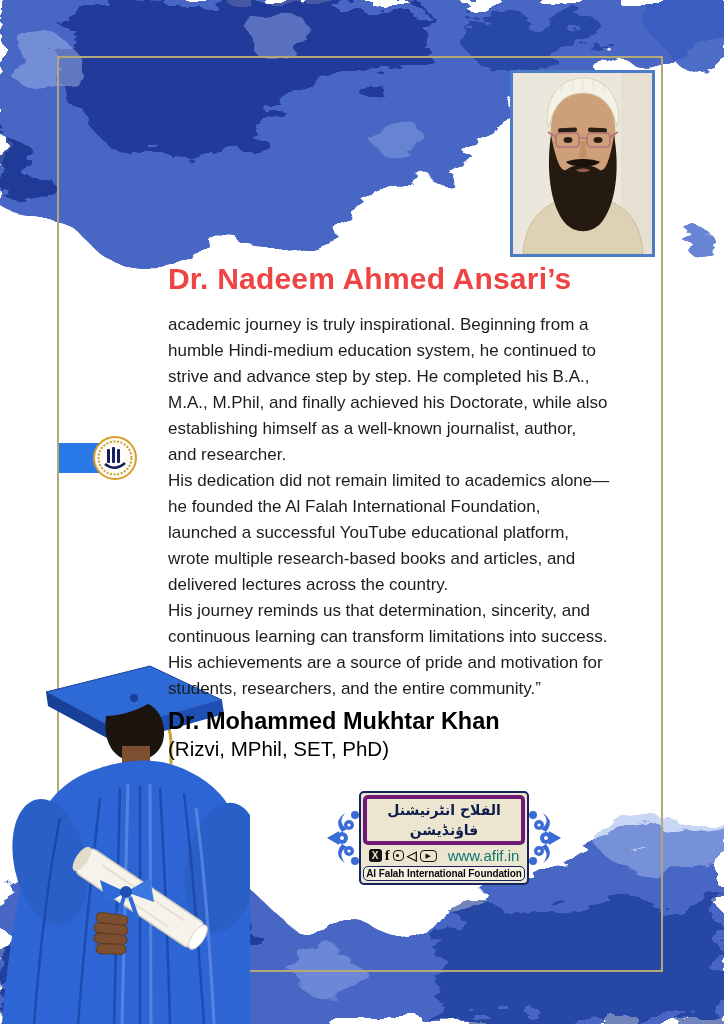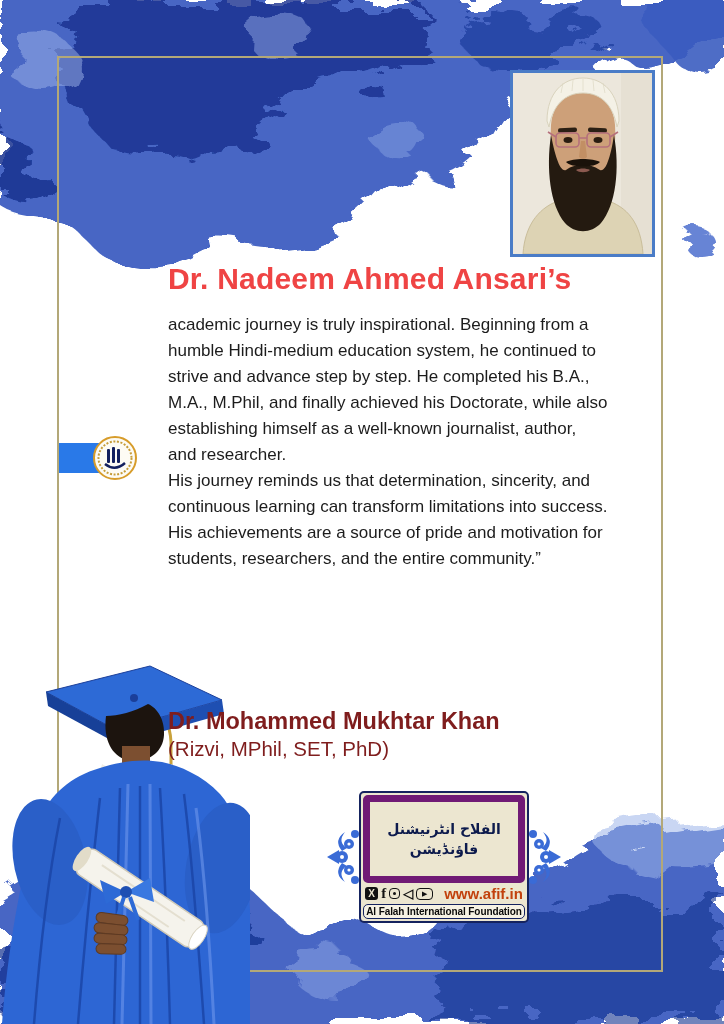--- a/index.html
+++ b/index.html
@@ -18,51 +18,51 @@
   }
   
   .photo{
     left:510px;top:70px;width:145px;height:187px;
     background:#ece7dc;border:3px solid #4a7cc7;box-sizing:border-box;z-index:4;
   }
   
   .content{left:168px;top:262px;width:505px;z-index:6;color:#141414;}
   .title{font-size:30px;font-weight:bold;letter-spacing:.2px;margin:0 0 16px 0;color:#ef4444;}
   .body-par{margin:0;font-size:17px;line-height:26px;white-space:pre;color:#1c1c1c;}
-  .attribution{left:168px;top:708px;z-index:6;color:#7f1d1d;}
+  .attribution{left:168px;top:708px;z-index:6;color:#000000;}
   .attr-name{font-size:23.5px;font-weight:bold;margin:0;}
   .attr-line{font-size:20.5px;margin:2px 0 0 0;}
   
   .side-tab{left:59px;top:443px;width:74px;height:30px;background:#2979e8;
     border-radius:0 15px 15px 0;z-index:5;}
   .side-logo{left:93px;top:436px;width:44px;height:44px;z-index:6;}
   
   .banner{left:323px;top:791px;width:242px;z-index:7;display:flex;align-items:center;}
   .ornament{width:36px;height:62px;flex:0 0 auto;}
   .ornament.flip{transform:scaleX(-1);}
   .banner-box{
     flex:1;background:#ece6d0;border:2px solid #15235f;border-radius:5px;
     padding:2px;display:flex;flex-direction:column;gap:1px;box-sizing:border-box;
   }
   .urdu-box{
-    border:7px solid #701a75;border-radius:5px;background:#ece6d0;
-    text-align:center;padding:17px 2px;
+    border:4px solid #701a75;border-radius:5px;background:#ece6d0;
+    text-align:center;padding:1px 2px;
     font-family:"DejaVu Sans",sans-serif;
     font-size:14px;font-weight:bold;color:#0d1b4d;direction:rtl;line-height:20px;
   }
   .icons-row{display:flex;align-items:center;justify-content:center;gap:3px;height:19px;}
   .icon-x{width:13px;height:13px;background:#111;border-radius:3px;color:#ece6d0;
     font-size:10px;font-weight:bold;display:flex;align-items:center;justify-content:center;}
   .icon-f{color:#111;font-weight:bold;font-size:15px;font-family:"Liberation Serif",serif;line-height:13px;}
   .icon-ig{width:11px;height:11px;border:1.5px solid #111;border-radius:4px;position:relative;box-sizing:border-box;}
   .icon-ig::after{content:"";position:absolute;left:2.5px;top:2.5px;width:3px;height:3px;border-radius:50%;background:#111;}
   .icon-tg{color:#111;font-size:13px;line-height:13px;font-weight:bold;}
   .icon-yt{width:17px;height:12px;border:1.6px solid #111;border-radius:4px;display:flex;
     align-items:center;justify-content:center;color:#111;font-size:7px;box-sizing:border-box;}
-  .url{font-size:15px;font-weight:bold;color:#c2410c;margin-left:8px;}
+  .url{font-size:15px;font-weight:normal;color:#0f766e;margin-left:8px;}
   .foundation-box{
     border:1.5px solid #15235f;border-radius:5px;background:#f6f2e4;
     text-align:center;font-size:10px;font-weight:bold;color:#0a0a0a;
     padding:1px 0;letter-spacing:-0.1px;
   }
   
   #grad{left:0;top:648px;z-index:5;}
 </style>
 </head>
 <body>
@@ -142,20 +142,25 @@
   </div>
 
   <div class="abs content">
     <h1 class="title">Dr. Nadeem Ahmed Ansari’s</h1>
     <p class="body-par">academic journey is truly inspirational. Beginning from a
 humble Hindi-medium education system, he continued to
 strive and advance step by step. He completed his B.A.,
 M.A., M.Phil, and finally achieved his Doctorate, while also
 establishing himself as a well-known journalist, author,
 and researcher.</p>
+    <p class="body-par">His dedication did not remain limited to academics alone—
+he founded the Al Falah International Foundation,
+launched a successful YouTube educational platform,
+wrote multiple research-based books and articles, and
+delivered lectures across the country.</p>
     <p class="body-par">His journey reminds us that determination, sincerity, and
 continuous learning can transform limitations into success.
 His achievements are a source of pride and motivation for
 students, researchers, and the entire community.”</p>
   </div>
 
   <div class="abs attribution">
     <p class="attr-name">Dr. Mohammed Mukhtar Khan</p>
     <p class="attr-line">(Rizvi, MPhil, SET, PhD)</p>
   </div>

